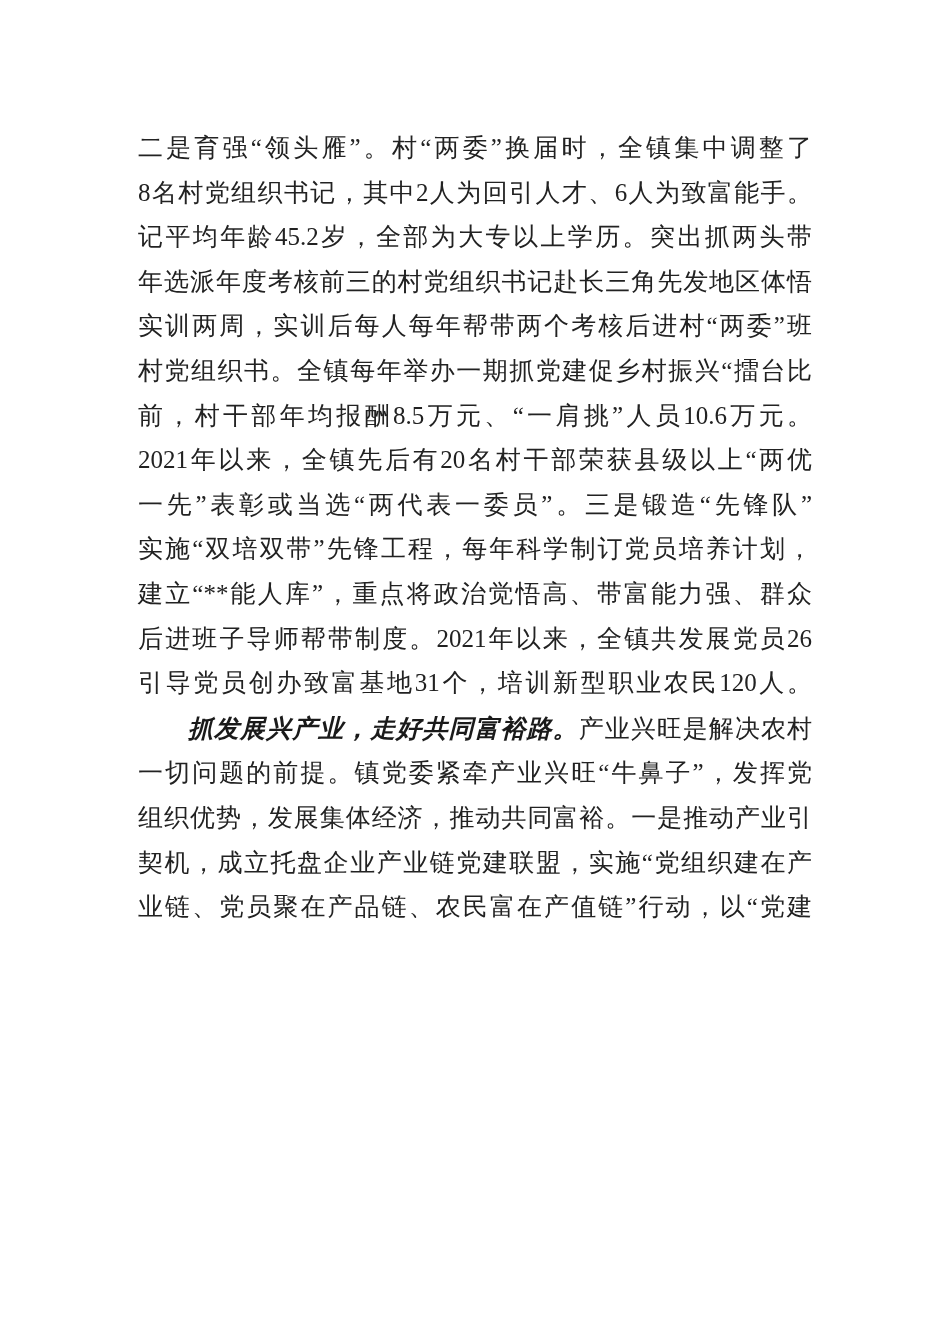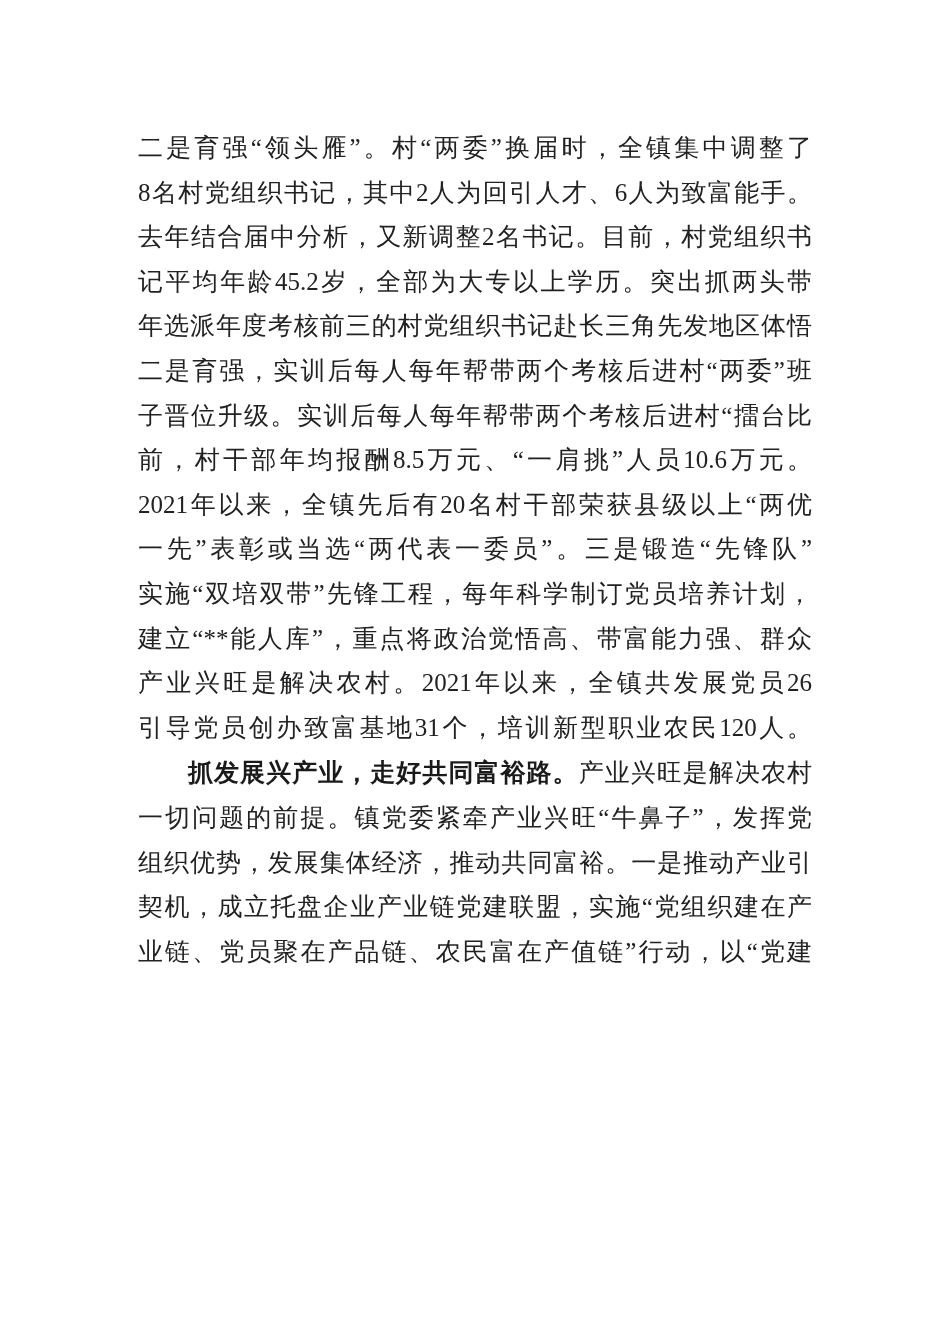--- a/index.html
+++ b/index.html
@@ -40,40 +40,40 @@
   .line.indent {
     padding-left: 50px;
   }
   .run {
     font-weight: 400;
   }
   .run.bold {
     font-weight: 700;
     font-family: "Liberation Sans", "DejaVu Sans", sans-serif;
     color: #1a1a1a;
+    font-style: italic;
   }
 </style>
 </head>
 <body>
 
 <div class="page">
   <div class="text-block" id="doc-text">
       <div class="line"><span class="run">二是育强“领头雁”。村“两委”换届时，全镇集中调整了</span></div>
       <div class="line"><span class="run">8名村党组织书记，其中2人为回引人才、6人为致富能手。</span></div>
-      <div class="line"><span class="run">去年结合届中分析，又新调整2名书记。目前，村党组织书</span></div>
       <div class="line"><span class="run">记平均年龄45.2岁，全部为大专以上学历。突出抓两头带</span></div>
       <div class="line"><span class="run">年选派年度考核前三的村党组织书记赴长三角先发地区体悟</span></div>
-      <div class="line"><span class="run">二是育强，实训后每人每年帮带两个考核后进村“两委”班</span></div>
-      <div class="line"><span class="run">子晋位升级。实训后每人每年帮带两个考核后进村“擂台比</span></div>
+      <div class="line"><span class="run">实训两周，实训后每人每年帮带两个考核后进村“两委”班</span></div>
+      <div class="line"><span class="run">村党组织书。全镇每年举办一期抓党建促乡村振兴“擂台比</span></div>
       <div class="line"><span class="run">前，村干部年均报酬8.5万元、“一肩挑”人员10.6万元。</span></div>
       <div class="line"><span class="run">2021年以来，全镇先后有20名村干部荣获县级以上“两优</span></div>
       <div class="line"><span class="run">一先”表彰或当选“两代表一委员”。三是锻造“先锋队”</span></div>
       <div class="line"><span class="run">实施“双培双带”先锋工程，每年科学制订党员培养计划，</span></div>
       <div class="line"><span class="run">建立“**能人库”，重点将政治觉悟高、带富能力强、群众</span></div>
-      <div class="line"><span class="run">产业兴旺是解决农村。2021年以来，全镇共发展党员26</span></div>
+      <div class="line"><span class="run">后进班子导师帮带制度。2021年以来，全镇共发展党员26</span></div>
       <div class="line"><span class="run">引导党员创办致富基地31个，培训新型职业农民120人。</span></div>
       <div class="line indent"><span class="run bold">抓发展兴产业，走好共同富裕路。</span><span class="run">产业兴旺是解决农村</span></div>
       <div class="line"><span class="run">一切问题的前提。镇党委紧牵产业兴旺“牛鼻子”，发挥党</span></div>
       <div class="line"><span class="run">组织优势，发展集体经济，推动共同富裕。一是推动产业引</span></div>
       <div class="line"><span class="run">契机，成立托盘企业产业链党建联盟，实施“党组织建在产</span></div>
       <div class="line"><span class="run">业链、党员聚在产品链、农民富在产值链”行动，以“党建</span></div>
     </div>
 </div>
 
 </body></html>

